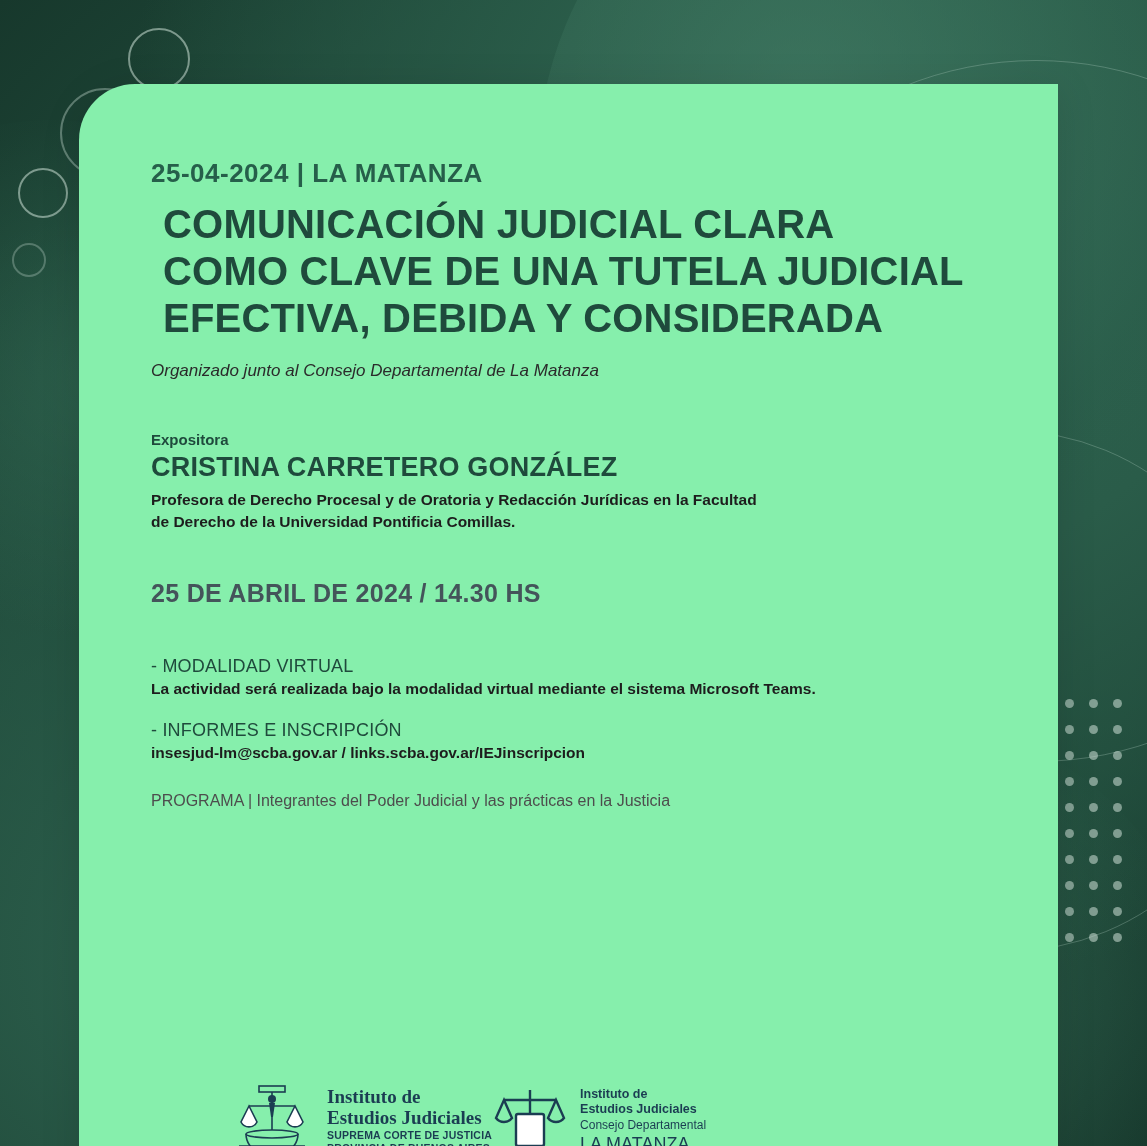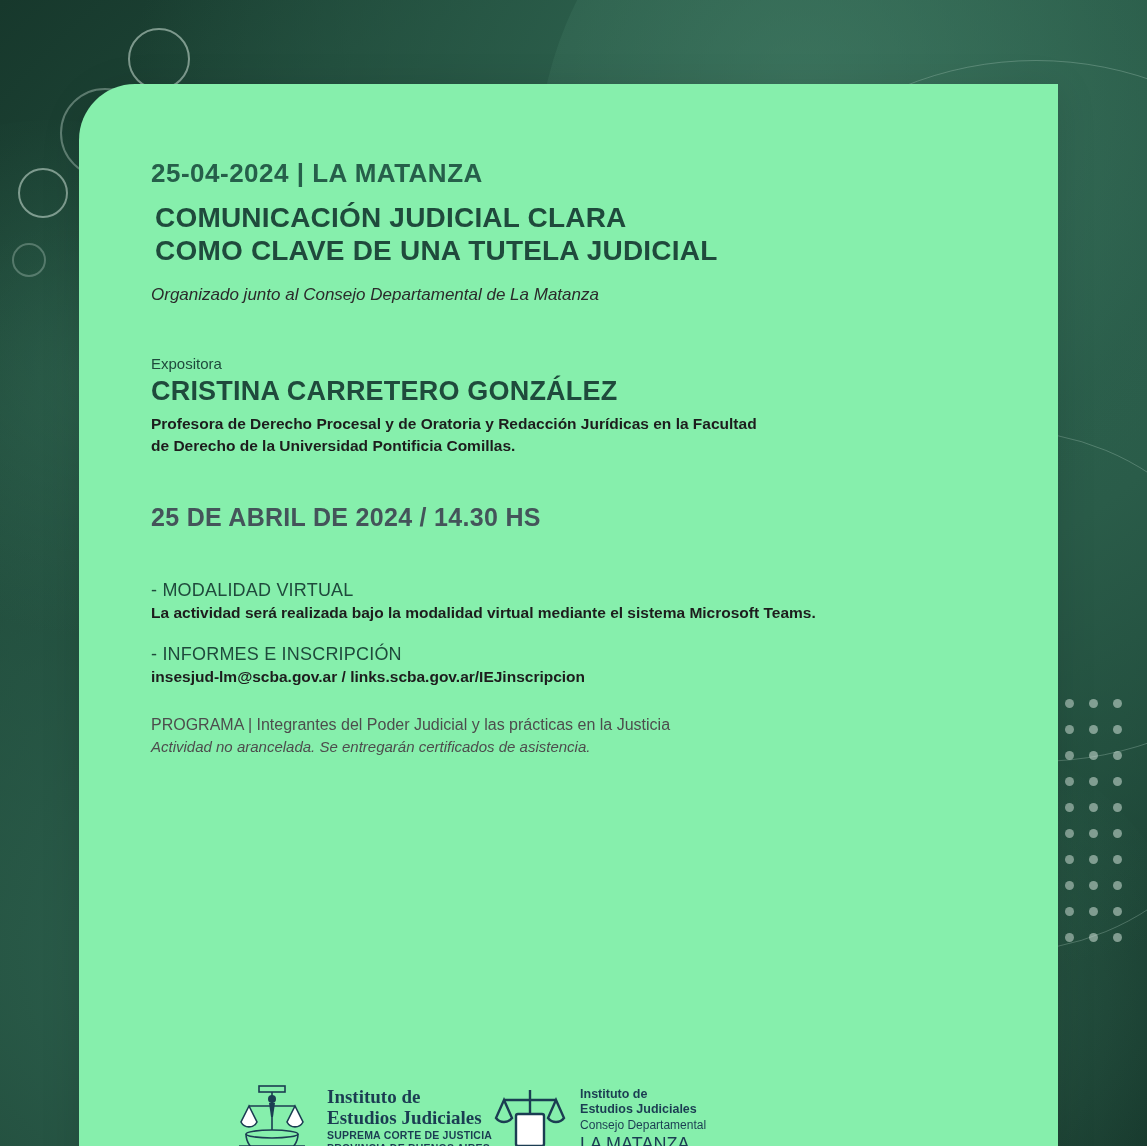--- a/index.html
+++ b/index.html
@@ -139,39 +139,39 @@
   }
 
   .eyebrow {
     font-size: 26px;
     font-weight: bold;
     letter-spacing: 0.5px;
     color: #265f4a;
     margin: 0 0 12px 0;
   }
   .title {
-    font-size: 28px;
+    font-size: 40px;
     line-height: 1.18;
     font-weight: bold;
     color: #1f4a3c;
     letter-spacing: 0.2px;
-    margin: 4px;
+    margin: 12px;
     max-width: 880px;
   }
   .subtitle {
     margin: 18px 0 0 0;
     font-size: 17px;
     font-style: italic;
     color: #2b2b2b;
   }
 
   .block-speaker { margin-top: 50px; }
   .label-small {
     font-size: 15px;
-    font-weight: normal;
+    font-weight: bold;
     color: #1f4a3c;
     margin: 4px 0 4px 0;
   }
   .speaker-name {
     font-size: 27px;
     font-weight: bold;
     color: #1f4a3c;
     margin: 0 0 6px 0;
     letter-spacing: 0.2px;
   }
@@ -345,20 +345,21 @@
   </div>
 
   <div class="card">
     <div class="card-inner">
 
       <p class="eyebrow">25-04-2024 | LA MATANZA</p>
 
       <h1 class="title">
         <span>COMUNICACIÓN JUDICIAL CLARA</span><br>
         <span>COMO CLAVE DE UNA TUTELA JUDICIAL</span><br>
+        <span>EFECTIVA, DEBIDA Y CONSIDERADA</span>
       </h1>
 
       <p class="subtitle">Organizado junto al Consejo Departamental de La Matanza</p>
 
       <div class="block-speaker">
         <p class="label-small">Expositora</p>
         <p class="speaker-name">CRISTINA CARRETERO GONZÁLEZ</p>
         <p class="speaker-bio">
           <span>Profesora de Derecho Procesal y de Oratoria y Redacción Jurídicas en la Facultad</span><br>
           <span>de Derecho de la Universidad Pontificia Comillas.</span>
@@ -369,21 +370,20 @@
 
       <div class="block-info">
         <p class="info-head">- MODALIDAD VIRTUAL</p>
         <p class="info-body">La actividad será realizada bajo la modalidad virtual mediante el sistema Microsoft Teams.</p>
         <p class="info-head">- INFORMES E INSCRIPCIÓN</p>
         <p class="info-body">insesjud-lm@scba.gov.ar / links.scba.gov.ar/IEJinscripcion</p>
       </div>
 
       <div class="block-program">
         <p class="program-line">PROGRAMA | Integrantes del Poder Judicial y las prácticas en la Justicia</p>
-        <p class="program-note">Actividad no arancelada. Se entregarán certificados de asistencia.</p>
       </div>
 
     </div>
 
     <div class="logos">
 
       <div class="logo">
         <span class="logo-mark">
           <svg width="86" height="70" viewBox="0 0 86 70" aria-hidden="true">
             <g stroke="#1b3d52" stroke-width="1.6" fill="none">

